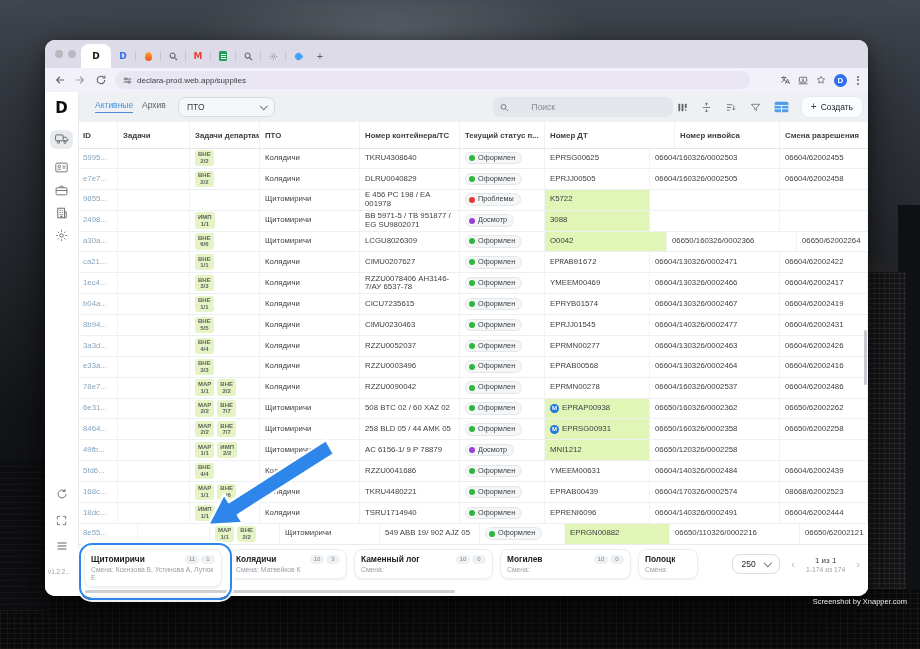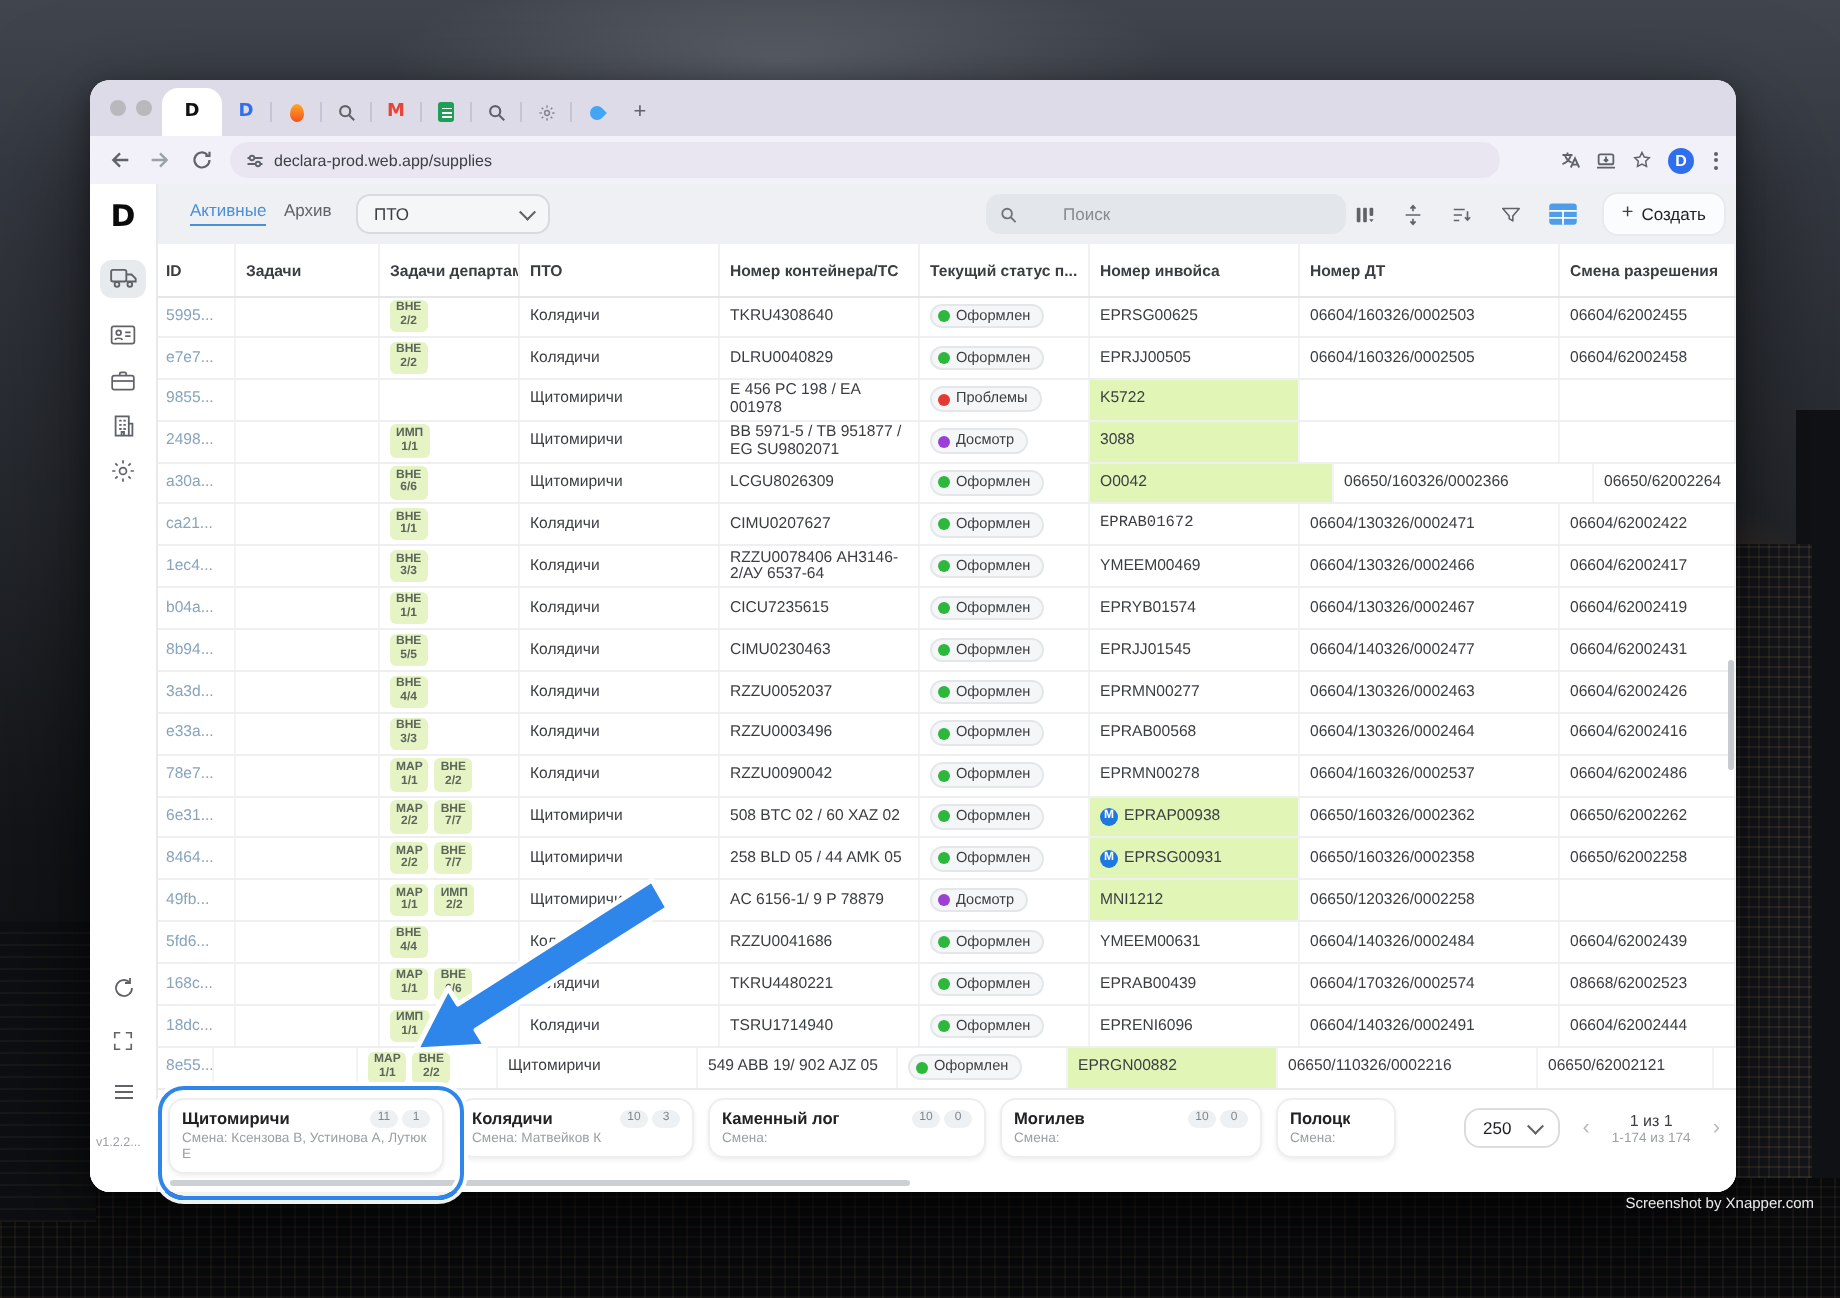--- a/index.html
+++ b/index.html
@@ -333,22 +333,22 @@
           </div>
         </div>
 
         <div class="thead">
             <div class="th" style="width: 40px;">ID</div>
             <div class="th" style="width: 72px;">Задачи</div>
             <div class="th" style="width: 70px;">Задачи департам...</div>
             <div class="th" style="width: 100px;">ПТО</div>
             <div class="th" style="width: 100px;">Номер контейнера/ТС</div>
             <div class="th" style="width: 85px;">Текущий статус п...</div>
+            <div class="th" style="width: 130px;">Номер ДТ</div>
             <div class="th" style="width: 105px;">Номер инвойса</div>
-            <div class="th" style="width: 130px;">Номер ДТ</div>
             <div class="th" style="width: 88px;">Смена разрешения</div>
           </div>
         <div class="tbody">
             <div class="tr">
               <div class="td idc" style="width: 40px;">5995...</div>
               <div class="td" style="width: 72px;"></div>
               <div class="td" style="width: 70px;">
                 <div class="badge">
                   <div class="bt">ВНЕ</div>
                   <div class="bn">2/2</div>
@@ -481,21 +481,21 @@
             <div class="tr">
               <div class="td idc" style="width: 40px;">1ec4...</div>
               <div class="td" style="width: 72px;"></div>
               <div class="td" style="width: 70px;">
                 <div class="badge">
                   <div class="bt">ВНЕ</div>
                   <div class="bn">3/3</div>
                 </div>
               </div>
               <div class="td" style="width: 100px;">Колядичи</div>
-              <div class="td" style="width: 100px;">RZZU0078406 АН3146-2/АУ 6537-64</div>
+              <div class="td" style="width: 100px;">RZZU0078406 АН3146-7/АУ 6537-78</div>
               <div class="td" style="width: 85px;">
                 <div class="pill">
                   <div class="dot" style="background: rgb(45, 184, 61);"></div>
                   <div class="pl">Оформлен</div>
                 </div>
               </div>
               <div class="td invc" style="width: 105px;">
                 <div class="invt">YMEEM00469</div>
               </div>
               <div class="td" style="width: 130px;">06604/130326/0002466</div>
@@ -770,21 +770,21 @@
                   <div class="pl">Оформлен</div>
                 </div>
               </div>
               <div class="td invc" style="width: 105px;">
                 <div class="invt">EPRENI6096</div>
               </div>
               <div class="td" style="width: 130px;">06604/140326/0002491</div>
               <div class="td" style="width: 88px;">06604/62002444</div>
             </div>
             <div class="tr">
-              <div class="td idc" style="width: 29px;">8e55...</div>
+              <div class="td idc" style="width: 60px;">8e55...</div>
               <div class="td" style="width: 72px;"></div>
               <div class="td" style="width: 70px;">
                 <div class="badge">
                   <div class="bt">МАР</div>
                   <div class="bn">1/1</div>
                 </div>
                 <div class="badge">
                   <div class="bt">ВНЕ</div>
                   <div class="bn">2/2</div>
                 </div>

